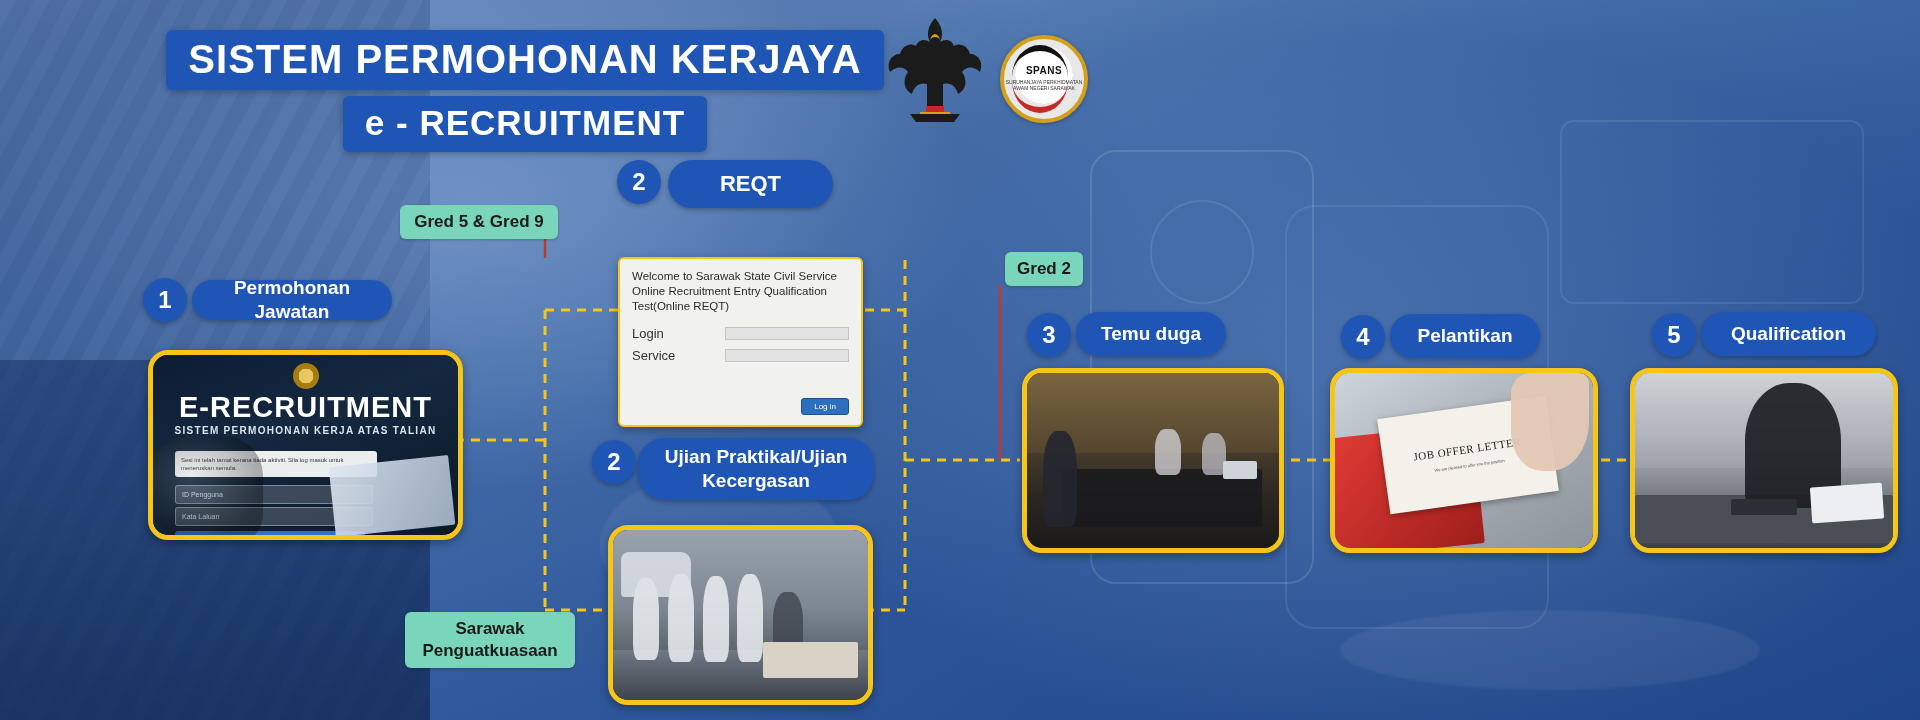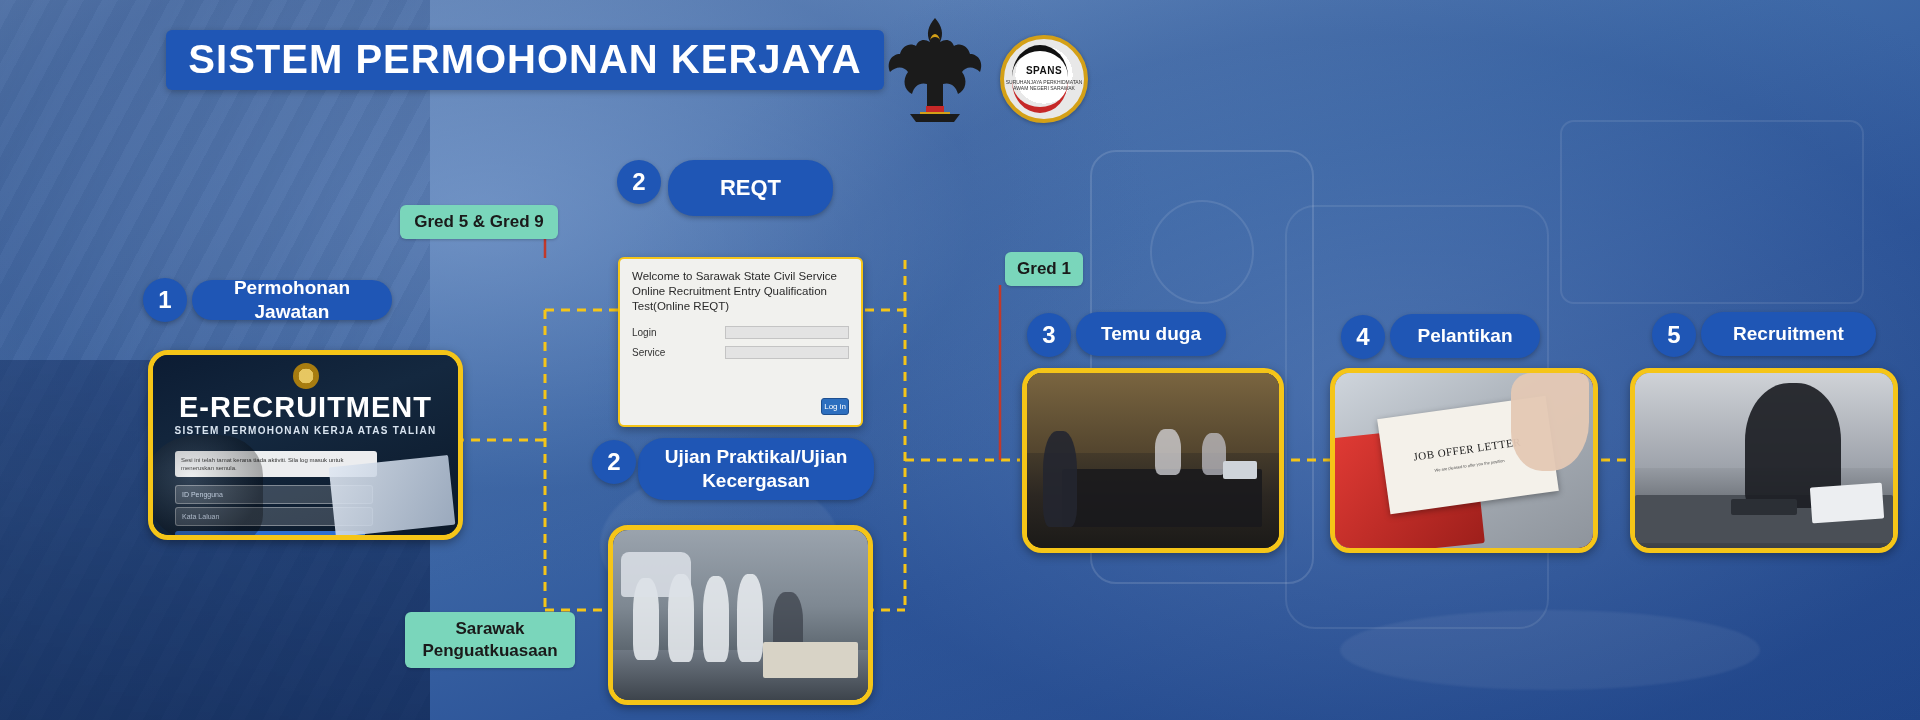--- a/index.html
+++ b/index.html
@@ -233,31 +233,31 @@
     margin-top: 32px;
   }
   .reqt-box .welcome {
     font-size: 11.5px; color: #2b2b2b; line-height: 15px;
     margin-bottom: 12px;
   }
   .reqt-row {
     display: flex; align-items: center; margin-bottom: 7px;
   }
   .reqt-row label {
-    font-size: 10px; color: #333; width: 93px;
+    font-size: 13px; color: #333; width: 93px;
   }
   .reqt-row .field {
     flex: 1; height: 11px;
     background: #e3e3e3;
     border: 1px solid #c4c4c4;
   }
   .reqt-box .loginbtn {
     position: absolute; right: 12px; bottom: 10px;
     background: #2d6fbf; color: #fff;
-    font-size: 8px; padding: 3px 2px; border-radius: 3px;
+    font-size: 8px; padding: 3px 12px; border-radius: 3px;
     border: 1px solid #1e4f8f;
   }
 
   
   .scene { width: 100%; height: 100%; position: relative; }
   .scene .band { position: absolute; left: 0; right: 0; }
 
   .scene-workshop {
     background: linear-gradient(180deg, #9aa3ad 0%, #7e8892 45%, #5e6871 70%, #474f57 100%);
   }
@@ -340,20 +340,21 @@
 
     <path d="M1585 460 L1630 460" stroke="#f5c518" stroke-width="3" fill="none" stroke-dasharray="9 7"></path>
 
     <path d="M497 235 L545 235 L545 258" stroke="#c0392b" stroke-width="2.5" fill="none"></path>
     <path d="M492 630 L545 630 L545 612" stroke="#c0392b" stroke-width="2.5" fill="none"></path>
     <path d="M1000 285 L1000 460" stroke="#c0392b" stroke-width="2.5" fill="none"></path>
   </svg>
 
   <div class="title-wrap">
     <div class="title-line l1">SISTEM PERMOHONAN KERJAYA</div><br>
+    <div class="title-line l2">e - RECRUITMENT</div>
   </div>
 
   <svg class="crest" viewBox="0 0 110 115">
     <ellipse cx="55" cy="58" rx="48" ry="34" fill="#f4f4f4" opacity="0.0"></ellipse>
     <path d="M55 8 C48 16 46 24 50 32 C44 28 38 30 36 36 C30 32 22 36 20 44 C12 44 6 52 10 62 C16 56 24 56 28 62 C22 70 24 80 32 84 C34 76 40 72 47 74 L47 98 L63 98 L63 74 C70 72 76 76 78 84 C86 80 88 70 82 62 C86 56 94 56 100 62 C104 52 98 44 90 44 C88 36 80 32 74 36 C72 30 66 28 60 32 C64 24 62 16 55 8 Z" fill="#1b1b1b"></path>
     <path d="M50 30 C52 22 58 22 60 30 C58 26 52 26 50 30 Z" fill="#d4a017"></path>
     <rect x="46" y="96" width="18" height="8" fill="#c62828"></rect>
     <rect x="40" y="102" width="30" height="5" fill="#d4a017"></rect>
     <path d="M30 104 L80 104 L74 112 L36 112 Z" fill="#1b1b1b"></path>
   </svg>
@@ -378,21 +379,21 @@
       <div class="inp p">Kata Laluan</div>
       <div class="btn">Log Masuk</div>
       <div class="hand"></div>
       <div class="doc"></div>
     </div>
   </div>
 
   <div class="tag" style="left:400px;top:205px;width:158px;box-sizing:border-box;">Gred 5 &amp; Gred 9</div>
 
   <div class="step-num" style="left:617px;top:160px;">2</div>
-  <div class="pill" style="left:668px;top:160px;width:165px;height:56px;box-sizing:border-box;font-size:22px;">REQT</div>
+  <div class="pill" style="left:668px;top:160px;width:165px;height:48px;box-sizing:border-box;font-size:22px;">REQT</div>
 
   <div class="reqt-box">
     <div class="welcome">Welcome to Sarawak State Civil Service Online Recruitment Entry Qualification Test(Online REQT)</div>
     <div class="reqt-row">
       <label>Login</label>
       <div class="field"></div>
     </div>
     <div class="reqt-row">
       <label>Service</label>
       <div class="field"></div>
@@ -411,21 +412,21 @@
       <div class="person white-shirt" style="left:90px;top:46px;width:26px;height:86px;"></div>
       <div class="person white-shirt" style="left:124px;top:44px;width:26px;height:88px;"></div>
       <div class="person" style="left:160px;top:62px;width:30px;height:70px;background:rgba(60,65,75,0.75);"></div>
       <div class="desk" style="left:150px;top:112px;width:95px;height:36px;background:#d8d3c6;"></div>
       <div class="desk" style="left:8px;top:22px;width:70px;height:45px;background:rgba(220,225,232,0.85);border-radius:8px 10px 4px 4px;"></div>
     </div>
   </div>
 
   <div class="tag" style="left:405px;top:612px;width:170px;box-sizing:border-box;">Sarawak Penguatkuasaan</div>
 
-  <div class="tag" style="left:1005px;top:252px;width:78px;box-sizing:border-box;">Gred 1</div>
+  <div class="tag" style="left:1005px;top:252px;width:78px;box-sizing:border-box;">Gred 2</div>
 
   <div class="step-num" style="left:1027px;top:313px;">3</div>
   <div class="pill" style="left:1076px;top:312px;width:150px;height:44px;box-sizing:border-box;">Temu duga</div>
 
   <div class="card" style="left:1022px;top:368px;width:252px;height:175px;">
     <div class="scene scene-interview">
       <div class="band" style="top:0;height:80px;background:linear-gradient(180deg,#7a6540,#53452e);"></div>
       <div class="desk" style="left:35px;top:96px;width:200px;height:58px;"></div>
       <div class="person" style="left:16px;top:58px;width:34px;height:96px;background:rgba(35,38,48,0.9);"></div>
       <div class="person" style="left:128px;top:56px;width:26px;height:46px;background:rgba(215,215,220,0.75);"></div>
@@ -443,21 +444,21 @@
       <div class="red-folder" style="left:-6px;top:58px;width:150px;height:120px;transform:rotate(-6deg);"></div>
       <div class="envelope-letter" style="left:48px;top:34px;width:170px;height:96px;">
         <div class="lt">JOB OFFER LETTER</div>
         <div class="sub">We are pleased to offer you the position</div>
       </div>
       <div class="person" style="left:176px;top:0px;width:78px;height:98px;background:rgba(228,200,180,0.95);border-radius:20px 10px 50% 40%;"></div>
     </div>
   </div>
 
   <div class="step-num" style="left:1652px;top:313px;">5</div>
-  <div class="pill" style="left:1701px;top:312px;width:175px;height:44px;box-sizing:border-box;">Recruitment</div>
+  <div class="pill" style="left:1701px;top:312px;width:175px;height:44px;box-sizing:border-box;">Qualification</div>
 
   <div class="card" style="left:1630px;top:368px;width:258px;height:175px;">
     <div class="scene scene-service">
       <div class="band" style="top:0;height:95px;background:linear-gradient(180deg,#cfd2d7,#9ea3ab);"></div>
       <div class="desk" style="left:0;top:122px;width:258px;height:48px;background:#4a4f56;"></div>
       <div class="person" style="left:110px;top:10px;width:96px;height:125px;background:rgba(28,30,36,0.92);border-radius:46% 46% 12% 12%;"></div>
       <div class="desk" style="left:176px;top:112px;width:72px;height:36px;background:#eceef1;transform:rotate(-4deg);"></div>
       <div class="desk" style="left:96px;top:126px;width:66px;height:16px;background:#2b2f35;"></div>
     </div>
   </div>

